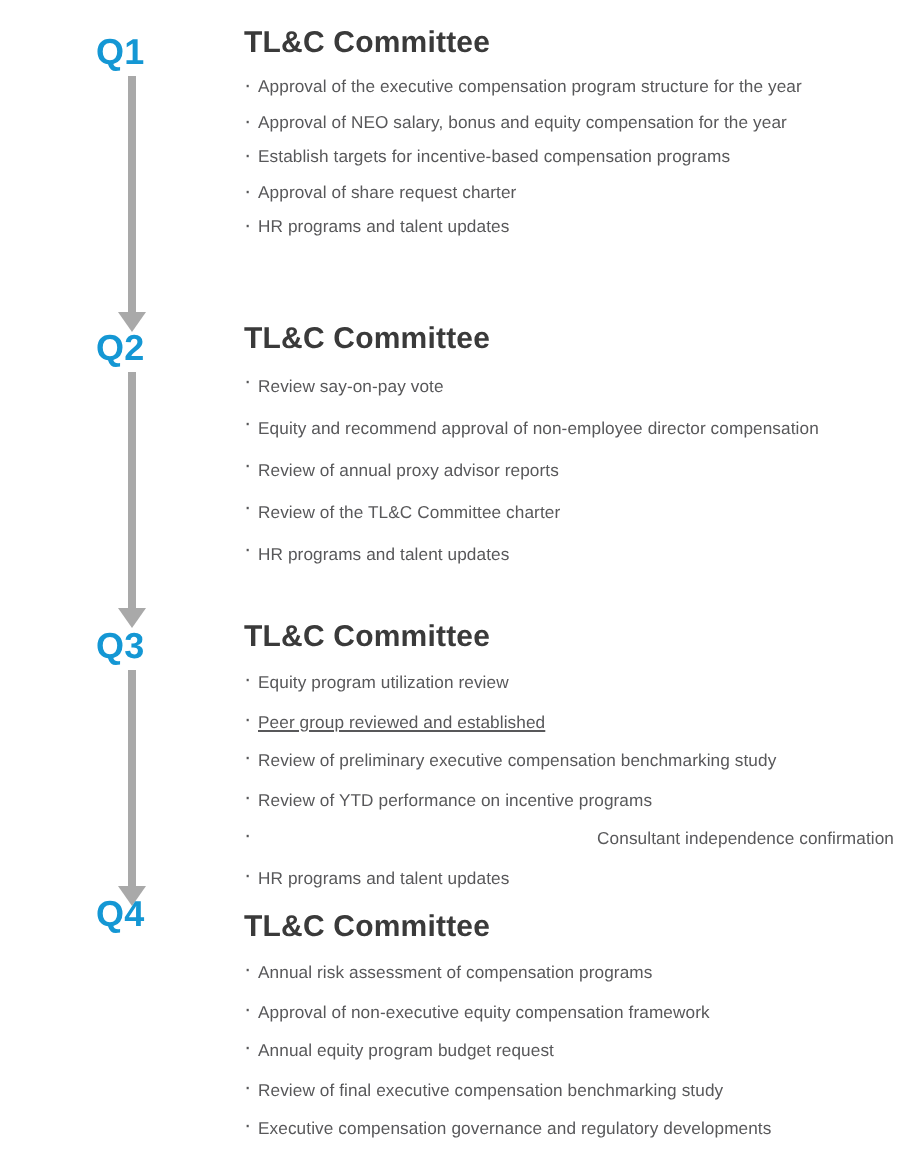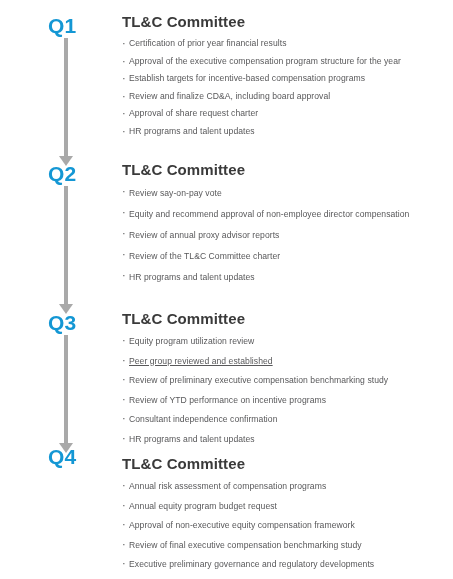--- a/index.html
+++ b/index.html
@@ -31,21 +31,21 @@
     left: 0;
     top: 0;
     width: 110px;
     height: 100%;
   }
 
   .q-label {
     position: absolute;
     left: 48px;
     top: 0;
-    font-size: 21px;
+    font-size: 18px;
     font-weight: bold;
     letter-spacing: 0.1px;
     color: #1497d4;
     line-height: 20px;
     white-space: nowrap;
   }
 
   .arrow {
     position: absolute;
     left: 58px;
@@ -122,24 +122,23 @@
     <div class="rail">
       <div class="q-label">Q1</div>
       <div class="arrow">
         <div class="arrow-line" style="height:118px;"></div>
         <div class="arrow-head" style="top:118px;"></div>
       </div>
     </div>
     <div class="content">
       <div class="committee-title">TL&amp;C Committee</div>
       <ul class="bullets">
-        <li class="bullet-item">Certification of prior year financial results</li>
         <li class="bullet-item">Approval of the executive compensation program structure for the year</li>
+        <li class="bullet-item">Approval of NEO salary, bonus and equity compensation for the year</li>
         <li class="bullet-item">Establish targets for incentive-based compensation programs</li>
-        <li class="bullet-item">Review and finalize CD&amp;A, including board approval</li>
         <li class="bullet-item">Approval of share request charter</li>
         <li class="bullet-item">HR programs and talent updates</li>
       </ul>
     </div>
   </div>
 
   <div class="quarter-block" style="top:164px;">
     <div class="rail">
       <div class="q-label">Q2</div>
       <div class="arrow">
@@ -167,36 +166,36 @@
         <div class="arrow-head" style="top:108px;"></div>
       </div>
     </div>
     <div class="content">
       <div class="committee-title">TL&amp;C Committee</div>
       <ul class="bullets">
         <li class="bullet-item" style="line-height:19.5px;">Equity program utilization review</li>
         <li class="bullet-item" style="line-height:19.5px;text-decoration:underline;">Peer group reviewed and established</li>
         <li class="bullet-item" style="line-height:19.5px;">Review of preliminary executive compensation benchmarking study</li>
         <li class="bullet-item" style="line-height:19.5px;">Review of YTD performance on incentive programs</li>
-        <li class="bullet-item" style="line-height:19.5px;">Consultant independence confirmation</li>
+        <li class="bullet-item" style="line-height:19.5px;text-align:right;">Consultant independence confirmation</li>
         <li class="bullet-item" style="line-height:19.5px;">HR programs and talent updates</li>
       </ul>
     </div>
   </div>
 
   <div class="quarter-block" style="top:447px;">
     <div class="rail">
       <div class="q-label">Q4</div>
     </div>
     <div class="content" style="top:11px;">
       <div class="committee-title">TL&amp;C Committee</div>
       <ul class="bullets">
         <li class="bullet-item" style="line-height:19.5px;">Annual risk assessment of compensation programs</li>
+        <li class="bullet-item" style="line-height:19.5px;">Approval of non-executive equity compensation framework</li>
         <li class="bullet-item" style="line-height:19.5px;">Annual equity program budget request</li>
-        <li class="bullet-item" style="line-height:19.5px;">Approval of non-executive equity compensation framework</li>
         <li class="bullet-item" style="line-height:19.5px;">Review of final executive compensation benchmarking study</li>
-        <li class="bullet-item" style="line-height:19.5px;">Executive preliminary governance and regulatory developments</li>
+        <li class="bullet-item" style="line-height:19.5px;">Executive compensation governance and regulatory developments</li>
         <li class="bullet-item" style="line-height:19.5px;">Review of YTD performance on incentive programs</li>
       </ul>
     </div>
   </div>
 
 </div>
 
 </body></html>

